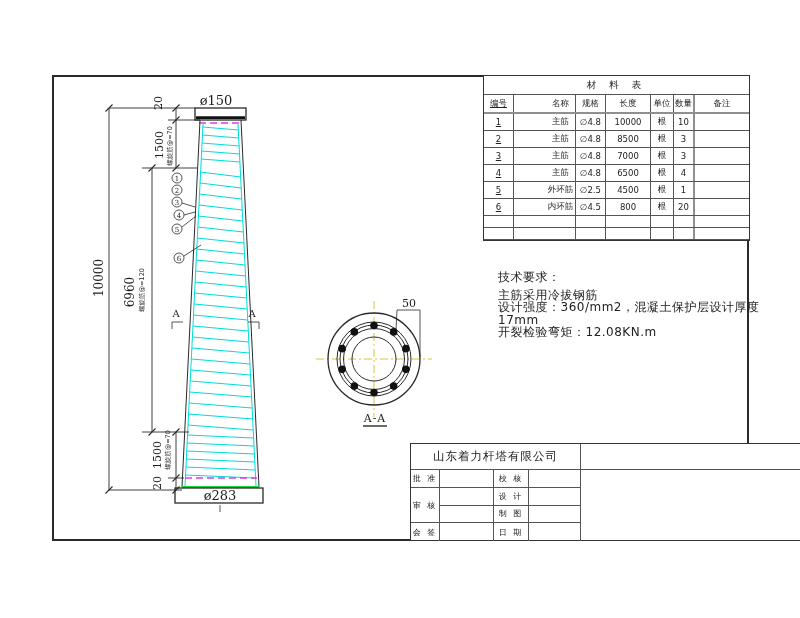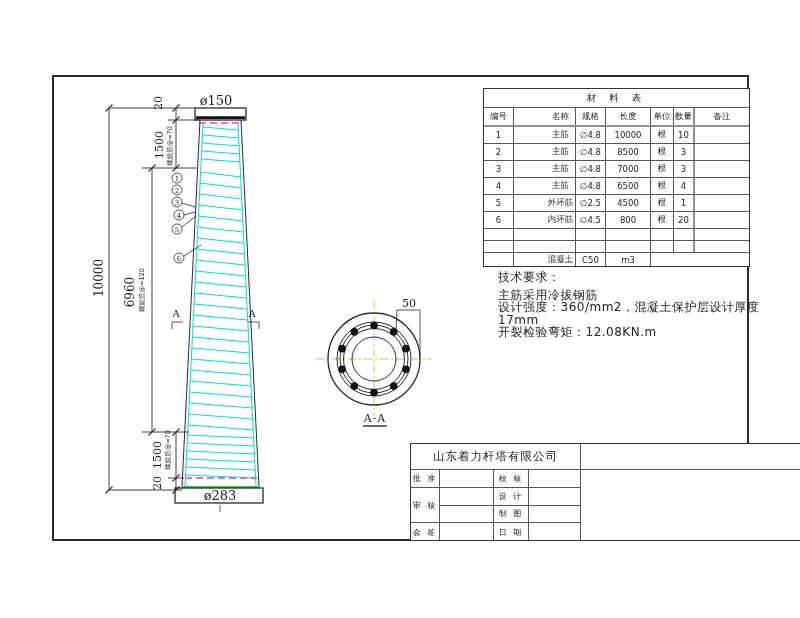--- a/index.html
+++ b/index.html
@@ -27,26 +27,26 @@
   text{fill:#1d1d1d;}
   .dimtxt{font:12px "DejaVu Serif","Liberation Serif",serif;}
   .dimtxt-s{font:11px "DejaVu Serif","Liberation Serif",serif;}
   .bigdim{font:13px "DejaVu Serif","Liberation Serif",serif;}
   .notetxt{font:6.5px "DejaVu Sans",sans-serif;}
   .callout-n{font:7px "DejaVu Serif",serif;}
   .marker-a{font:10px "DejaVu Serif",serif;}
   .aa{font:11px "DejaVu Serif",serif;letter-spacing:1px;}
 
   
-  #mat{left:483px;top:88px;width:267px;border:1.5px solid #333;box-sizing:border-box;
+  #mat{left:483px;top:75px;width:267px;border:1.5px solid #333;box-sizing:border-box;
        background:#fff;font-size:8.5px;}
   #mat .r{display:flex;border-bottom:1px solid #555;}
   #mat .r>div{border-right:1px solid #555;box-sizing:border-box;display:flex;
               align-items:center;justify-content:center;overflow:hidden;white-space:nowrap;}
-  #mat .c0{width:30px;} #mat .c1{width:30px;margin-left:32px;} #mat .c2{width:30px;}
+  #mat .c0{width:30px;text-decoration:underline;} #mat .c1{width:30px;margin-left:32px;} #mat .c2{width:30px;}
   #mat .c3{width:45px;} #mat .c4{width:23px;}
   #mat .c5{width:21px;border-right:2.5px solid var(--thick_gray) !important;}
   #mat .c6{flex:1;border-right:none !important;}
   #mat .cspan{flex:1;border-right:none !important;}
   #mat .title{height:18px;font-size:9.5px;}
   #mat .title>div{border-right:none;letter-spacing:5px;}
   #mat .head{height:17px;border-bottom:2px solid var(--thick_gray);}
   #mat .data{height:16px;}
   #mat .empty{height:11px;}
   #mat .foot{height:13px;border-bottom:none;}
@@ -311,27 +311,20 @@
     </div>
     <div class="r empty">
       <div class="c0"></div>
         <div class="c1"></div>
         <div class="c2"></div>
         <div class="c3"></div>
       <div class="c4"></div>
         <div class="c5"></div>
         <div class="c6"></div>
     </div>
-    <div class="r foot">
-      <div class="c0"></div>
-      <div class="c1">混凝土</div>
-      <div class="c2">C50</div>
-      <div class="c3">m3</div>
-      <div class="cspan"></div>
-    </div>
   </div>
 
   <div id="tech" class="abs">
     <div class="t">技术要求：</div>
     <div>主筋采用冷拔钢筋</div>
     <div>设计强度：360/mm2，混凝土保护层设计厚度17mm</div>
     <div>开裂检验弯矩：12.08KN.m</div>
   </div>
 
   <div id="tb" class="abs">

